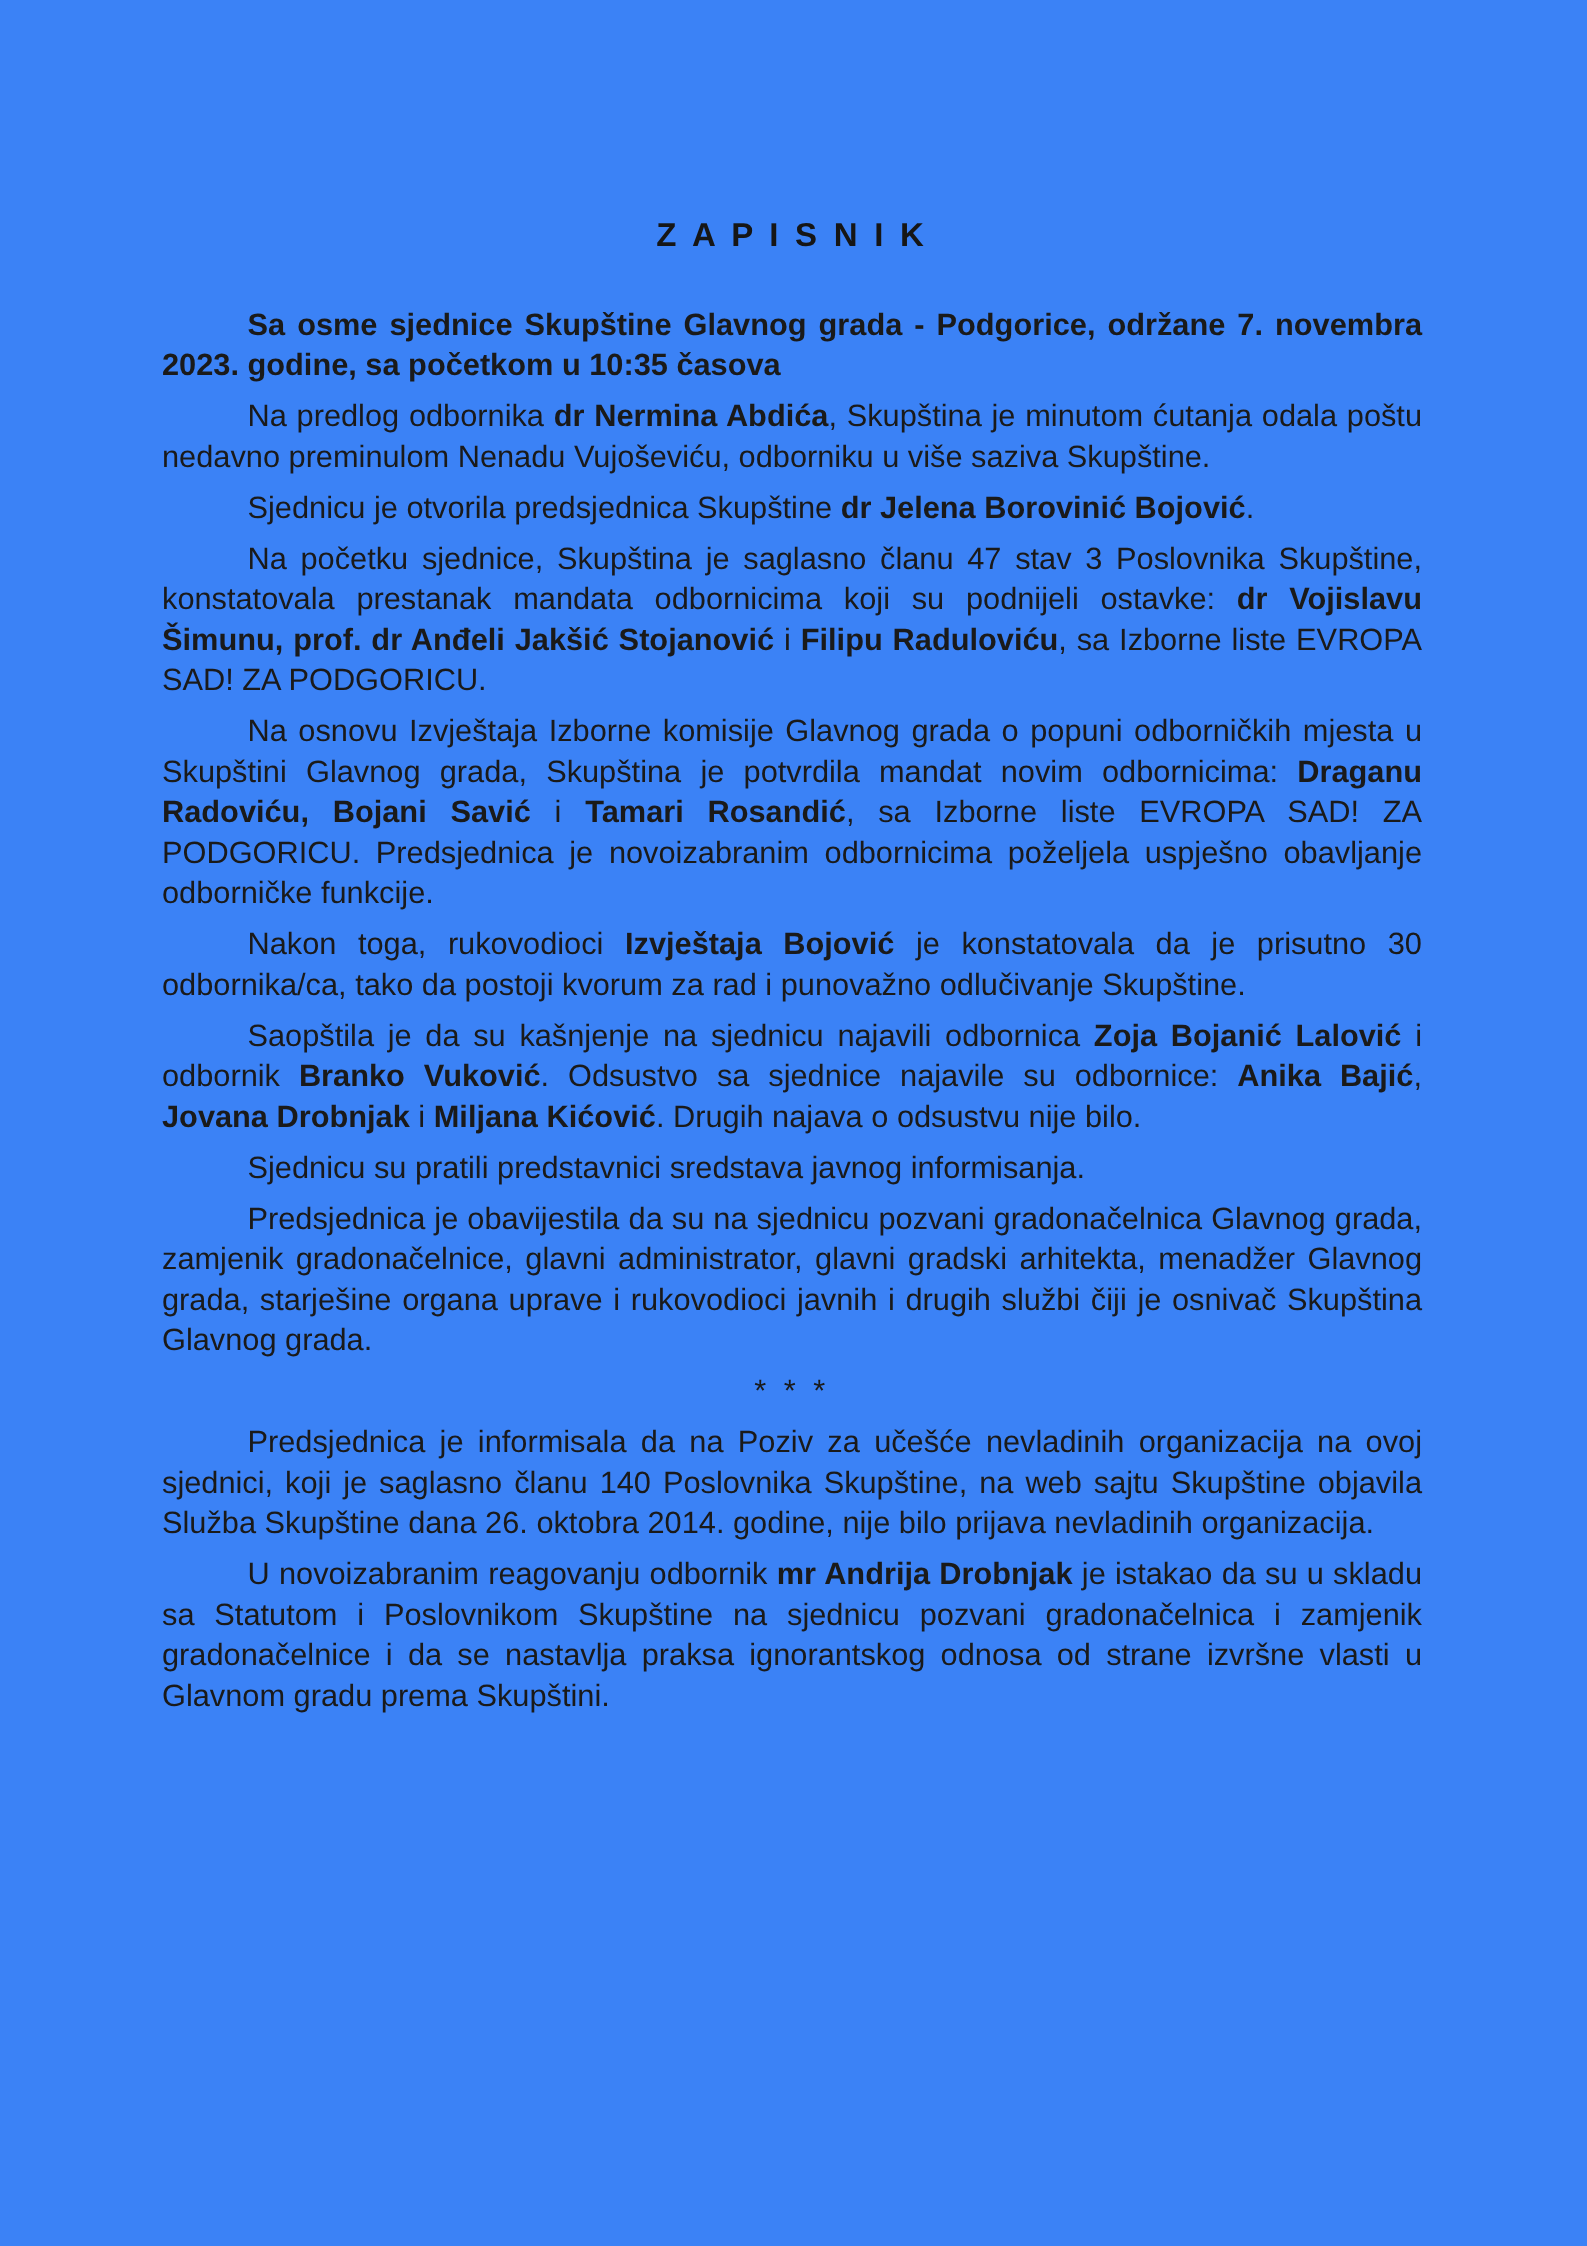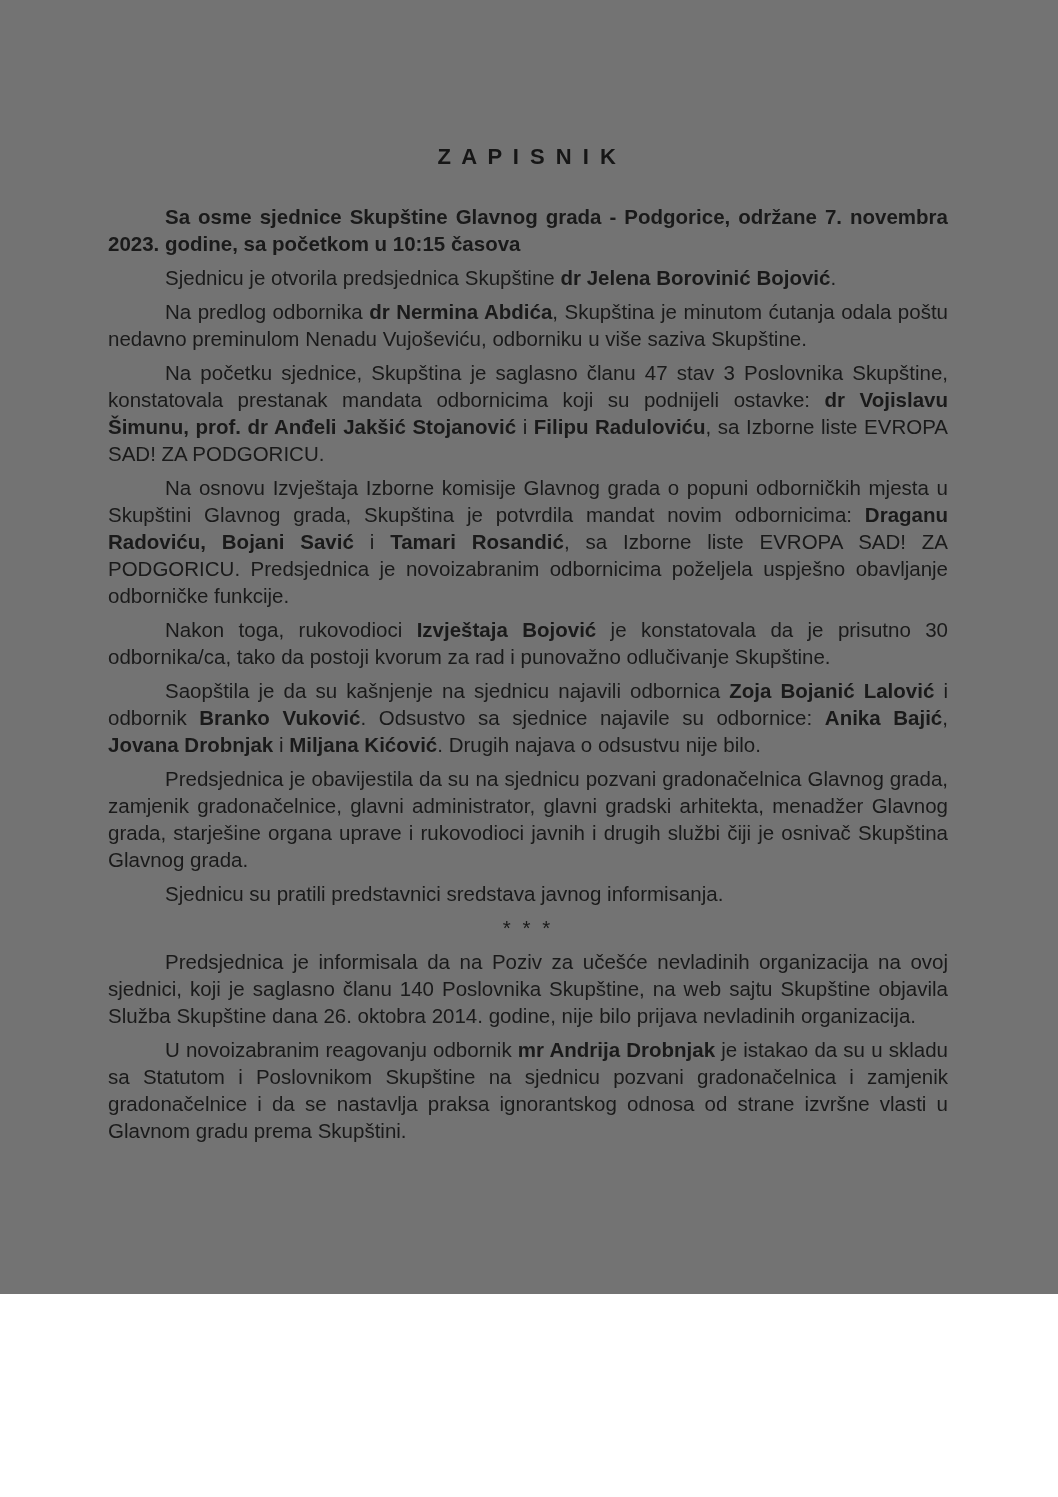--- a/index.html
+++ b/index.html
@@ -7,23 +7,23 @@
   body {
     width: 1058px;
     height: 1497px;
     background: #ffffff;
     color: #1a1a1a;
     font-family: "Liberation Sans", sans-serif;
     overflow: hidden;
   }
   .page {
     width: 1058px;
-    height: 1294px;
+    height: 1497px;
     padding: 143px 110px 24px 108px;
-    background: #737373;
+    background: #3b82f6;
   }
   .doc-title {
     margin: 0 0 33px 0;
     font-size: 22px;
     line-height: 27px;
     font-weight: 700;
     text-align: center;
     letter-spacing: 2.5px;
     color: #161616;
   }
@@ -44,26 +44,26 @@
     letter-spacing: 3px;
     font-weight: 400;
   }
 </style>
 </head>
 <body>
 
 <div class="page">
   <h1 class="doc-title">Z A P I S N I K</h1>
   <div class="doc-body">
-      <p class="para"><span class="bold">Sa osme sjednice Skupštine Glavnog grada - Podgorice, održane 7. novembra 2023. godine, sa početkom u 10:15 časova</span></p>
+      <p class="para"><span class="bold">Sa osme sjednice Skupštine Glavnog grada - Podgorice, održane 7. novembra 2023. godine, sa početkom u 10:35 časova</span></p>
+      <p class="para"><span class="regular">Na predlog odbornika </span><span class="bold">dr Nermina Abdića</span><span class="regular">, Skupština je minutom ćutanja odala poštu nedavno preminulom Nenadu Vujoševiću, odborniku u više saziva Skupštine.</span></p>
       <p class="para"><span class="regular">Sjednicu je otvorila predsjednica Skupštine </span><span class="bold">dr Jelena Borovinić Bojović</span><span class="regular">.</span></p>
-      <p class="para"><span class="regular">Na predlog odbornika </span><span class="bold">dr Nermina Abdića</span><span class="regular">, Skupština je minutom ćutanja odala poštu nedavno preminulom Nenadu Vujoševiću, odborniku u više saziva Skupštine.</span></p>
       <p class="para"><span class="regular">Na početku sjednice, Skupština je saglasno članu 47 stav 3 Poslovnika Skupštine, konstatovala prestanak mandata odbornicima koji su podnijeli ostavke: </span><span class="bold">dr Vojislavu Šimunu, prof. dr Anđeli Jakšić Stojanović</span><span class="regular"> i </span><span class="bold">Filipu Raduloviću</span><span class="regular">, sa Izborne liste EVROPA SAD! ZA PODGORICU.</span></p>
       <p class="para"><span class="regular">Na osnovu Izvještaja Izborne komisije Glavnog grada o popuni odborničkih mjesta u Skupštini Glavnog grada, Skupština je potvrdila mandat novim odbornicima: </span><span class="bold">Draganu Radoviću, Bojani Savić</span><span class="regular"> i </span><span class="bold">Tamari Rosandić</span><span class="regular">, sa Izborne liste EVROPA SAD! ZA PODGORICU. Predsjednica je novoizabranim odbornicima poželjela uspješno obavljanje odborničke funkcije.</span></p>
       <p class="para"><span class="regular">Nakon toga, rukovodioci </span><span class="bold">Izvještaja Bojović</span><span class="regular"> je konstatovala da je prisutno 30 odbornika/ca, tako da postoji kvorum za rad i punovažno odlučivanje Skupštine.</span></p>
       <p class="para"><span class="regular">Saopštila je da su kašnjenje na sjednicu najavili odbornica </span><span class="bold">Zoja Bojanić Lalović</span><span class="regular"> i odbornik </span><span class="bold">Branko Vuković</span><span class="regular">. Odsustvo sa sjednice najavile su odbornice: </span><span class="bold">Anika Bajić</span><span class="regular">, </span><span class="bold">Jovana Drobnjak</span><span class="regular"> i </span><span class="bold">Miljana Kićović</span><span class="regular">. Drugih najava o odsustvu nije bilo.</span></p>
+      <p class="para"><span class="regular">Sjednicu su pratili predstavnici sredstava javnog informisanja.</span></p>
       <p class="para"><span class="regular">Predsjednica je obavijestila da su na sjednicu pozvani gradonačelnica Glavnog grada, zamjenik gradonačelnice, glavni administrator, glavni gradski arhitekta, menadžer Glavnog grada, starješine organa uprave i rukovodioci javnih i drugih službi čiji je osnivač Skupština Glavnog grada.</span></p>
-      <p class="para"><span class="regular">Sjednicu su pratili predstavnici sredstava javnog informisanja.</span></p>
       <div class="separator">* * *</div>
       <p class="para"><span class="regular">Predsjednica je informisala da na Poziv za učešće nevladinih organizacija na ovoj sjednici, koji je saglasno članu 140 Poslovnika Skupštine, na web sajtu Skupštine objavila Služba Skupštine dana 26. oktobra 2014. godine, nije bilo prijava nevladinih organizacija.</span></p>
       <p class="para"><span class="regular">U novoizabranim reagovanju odbornik </span><span class="bold">mr Andrija Drobnjak</span><span class="regular"> je istakao da su u skladu sa Statutom i Poslovnikom Skupštine na sjednicu pozvani gradonačelnica i zamjenik gradonačelnice i da se nastavlja praksa ignorantskog odnosa od strane izvršne vlasti u Glavnom gradu prema Skupštini.</span></p>
     </div>
 </div>
 
 </body></html>

